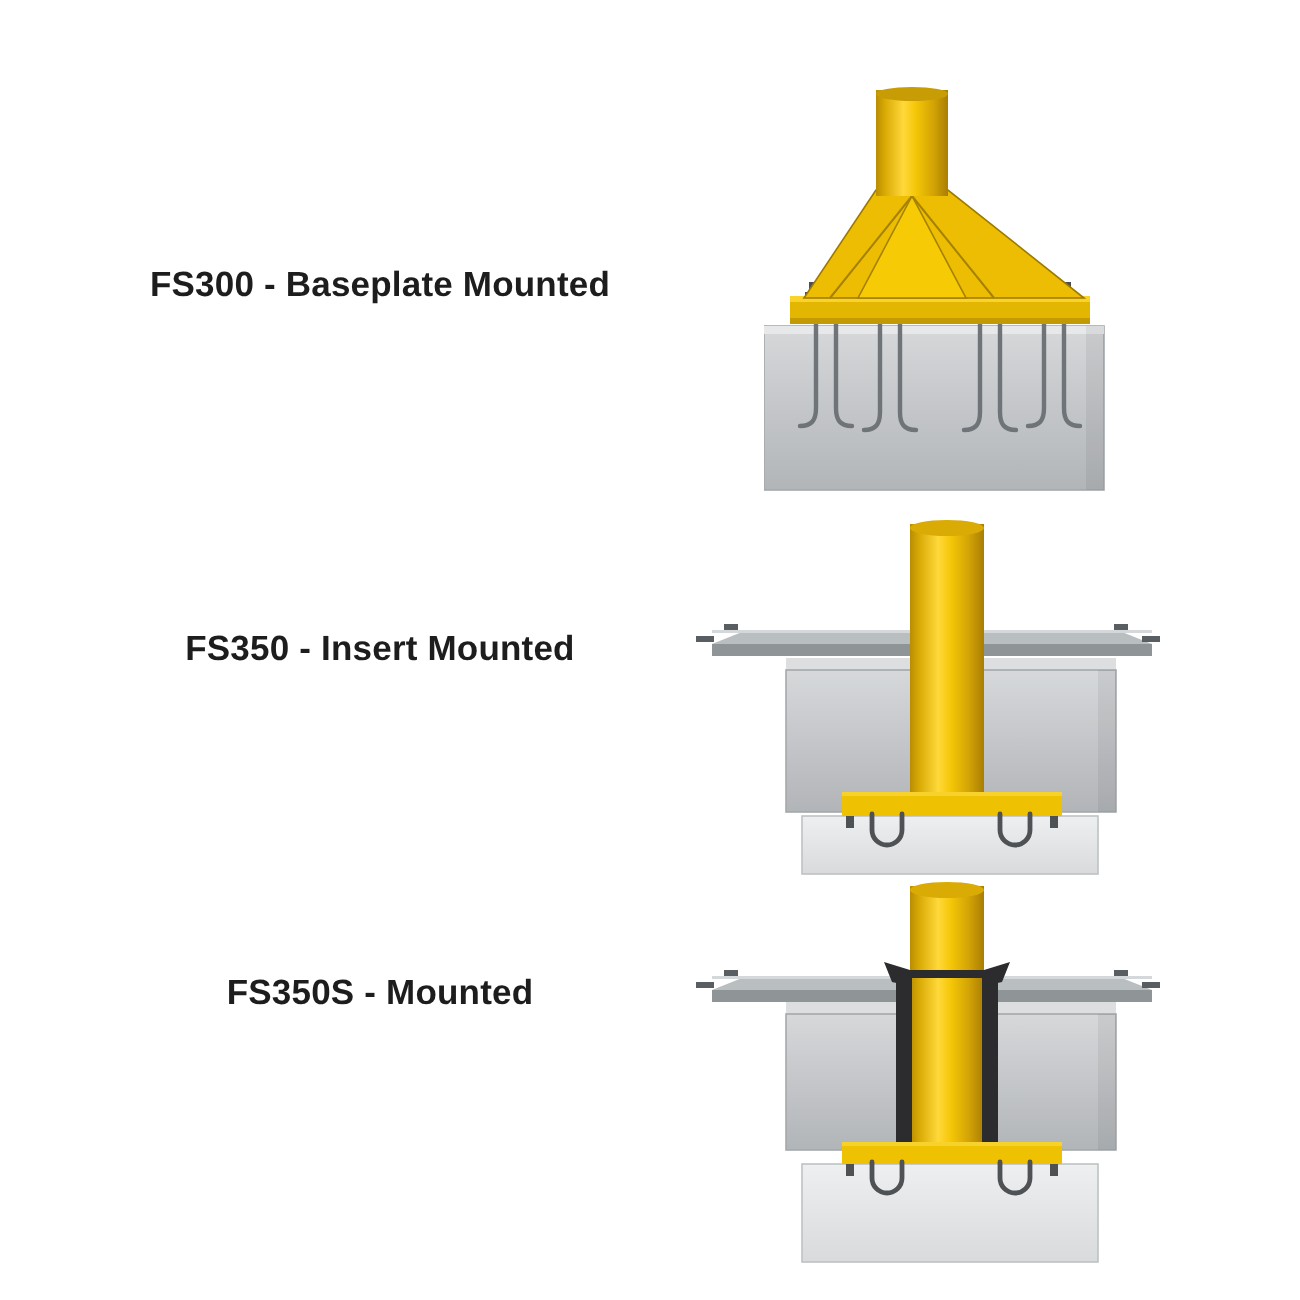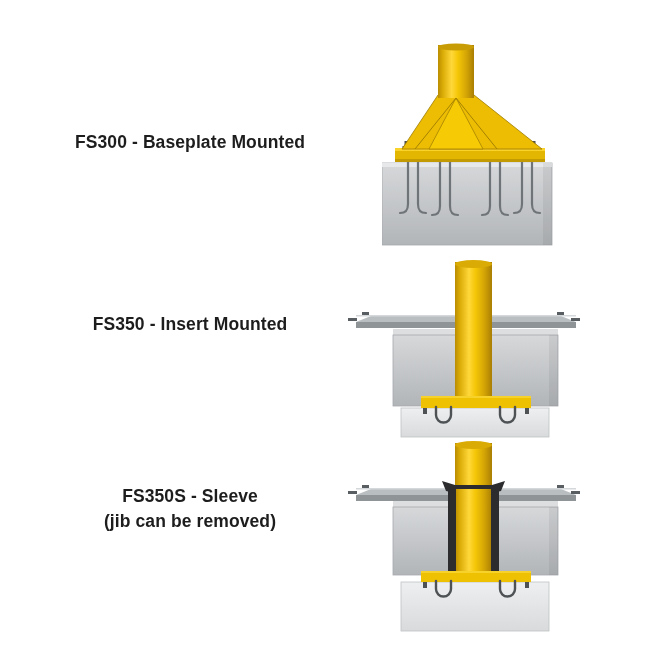--- a/index.html
+++ b/index.html
@@ -151,22 +151,21 @@
         <g stroke="#4e5255" stroke-width="2.4" fill="none" stroke-linecap="round">
           <path d="M88,151 v8 a7.5,7.5 0 0 0 15,0 v-8"></path>
           <path d="M152,151 v8 a7.5,7.5 0 0 0 15,0 v-8"></path>
         </g>
       </svg>
     </div>
   </section>
 
   <section>
     <div class="label label-fs350s">
-      <span class="line">FS350S - Sleeve</span>
-      <span class="line">(jib can be removed)</span>
+      <span class="line">FS350S - Mounted</span>
     </div>
     <div class="art art-fs350s">
       <svg viewBox="0 0 232 194" width="232" height="194">
 
         <g>
           <rect x="53" y="141" width="148" height="49" fill="url(#lowGrad)" stroke="#bfc2c4" stroke-width="0.8"></rect>
         </g>
 
         <g>
           <rect x="45" y="60" width="165" height="6" fill="#dcdedf"></rect>

